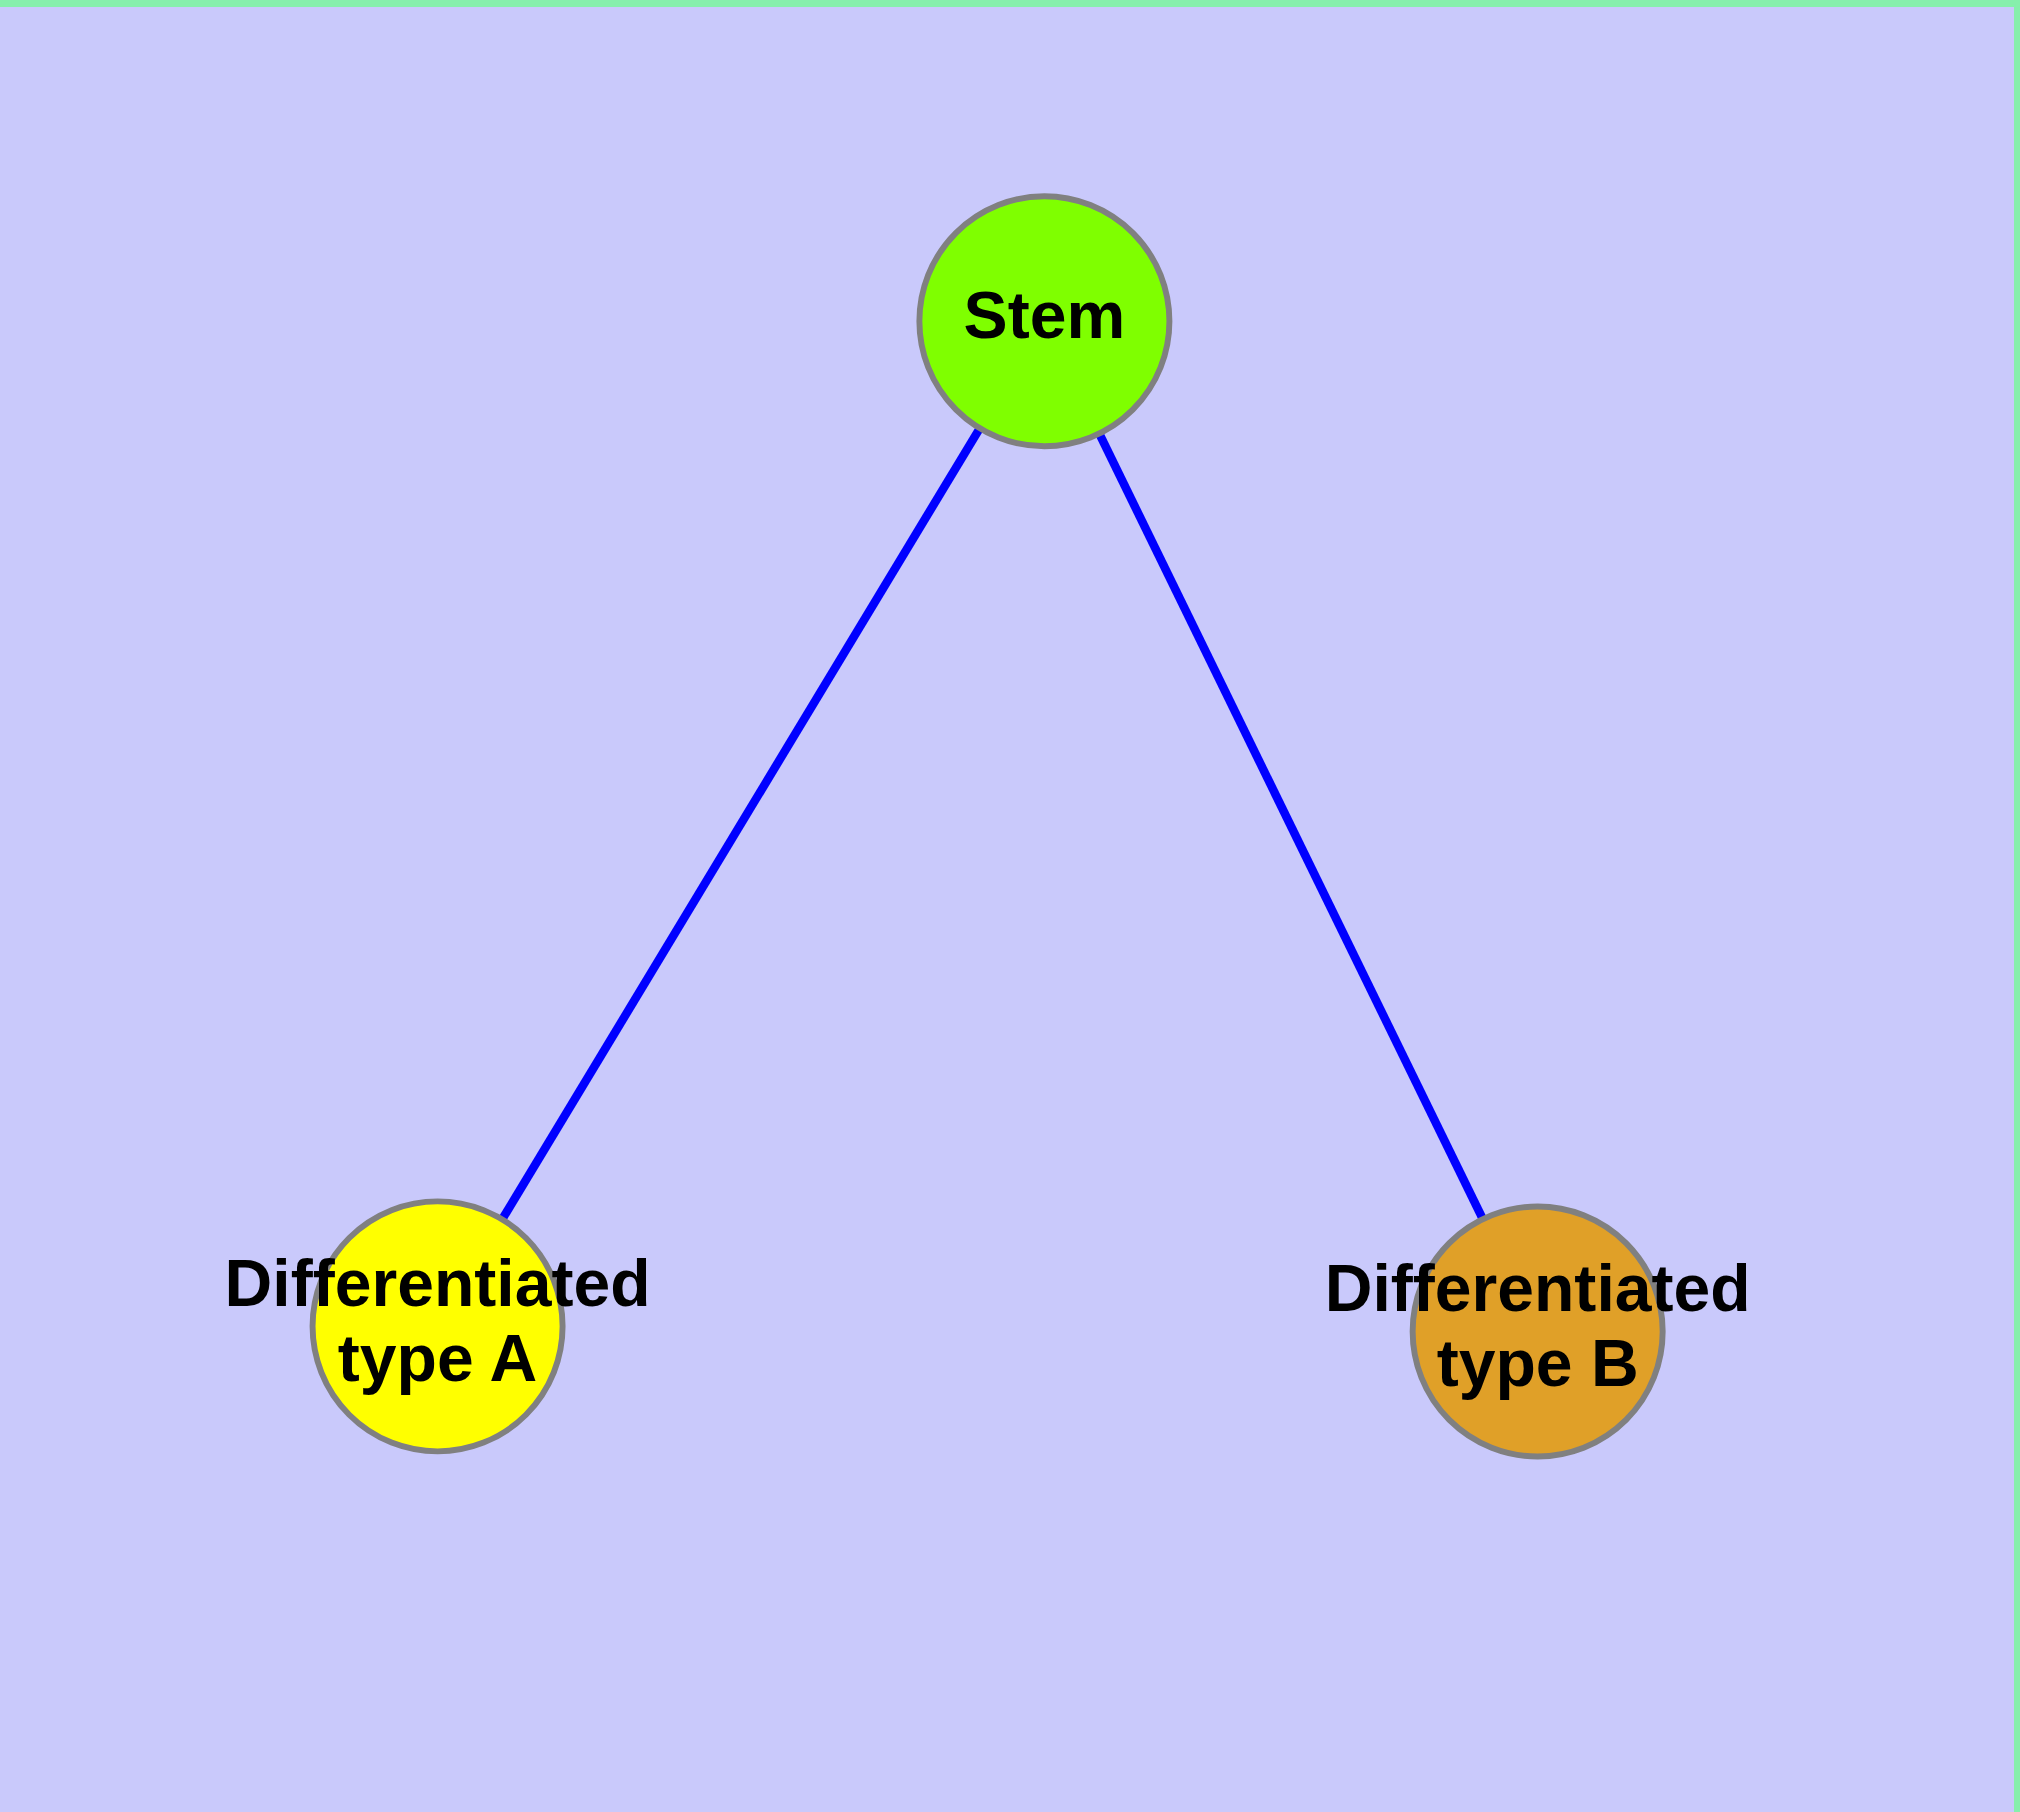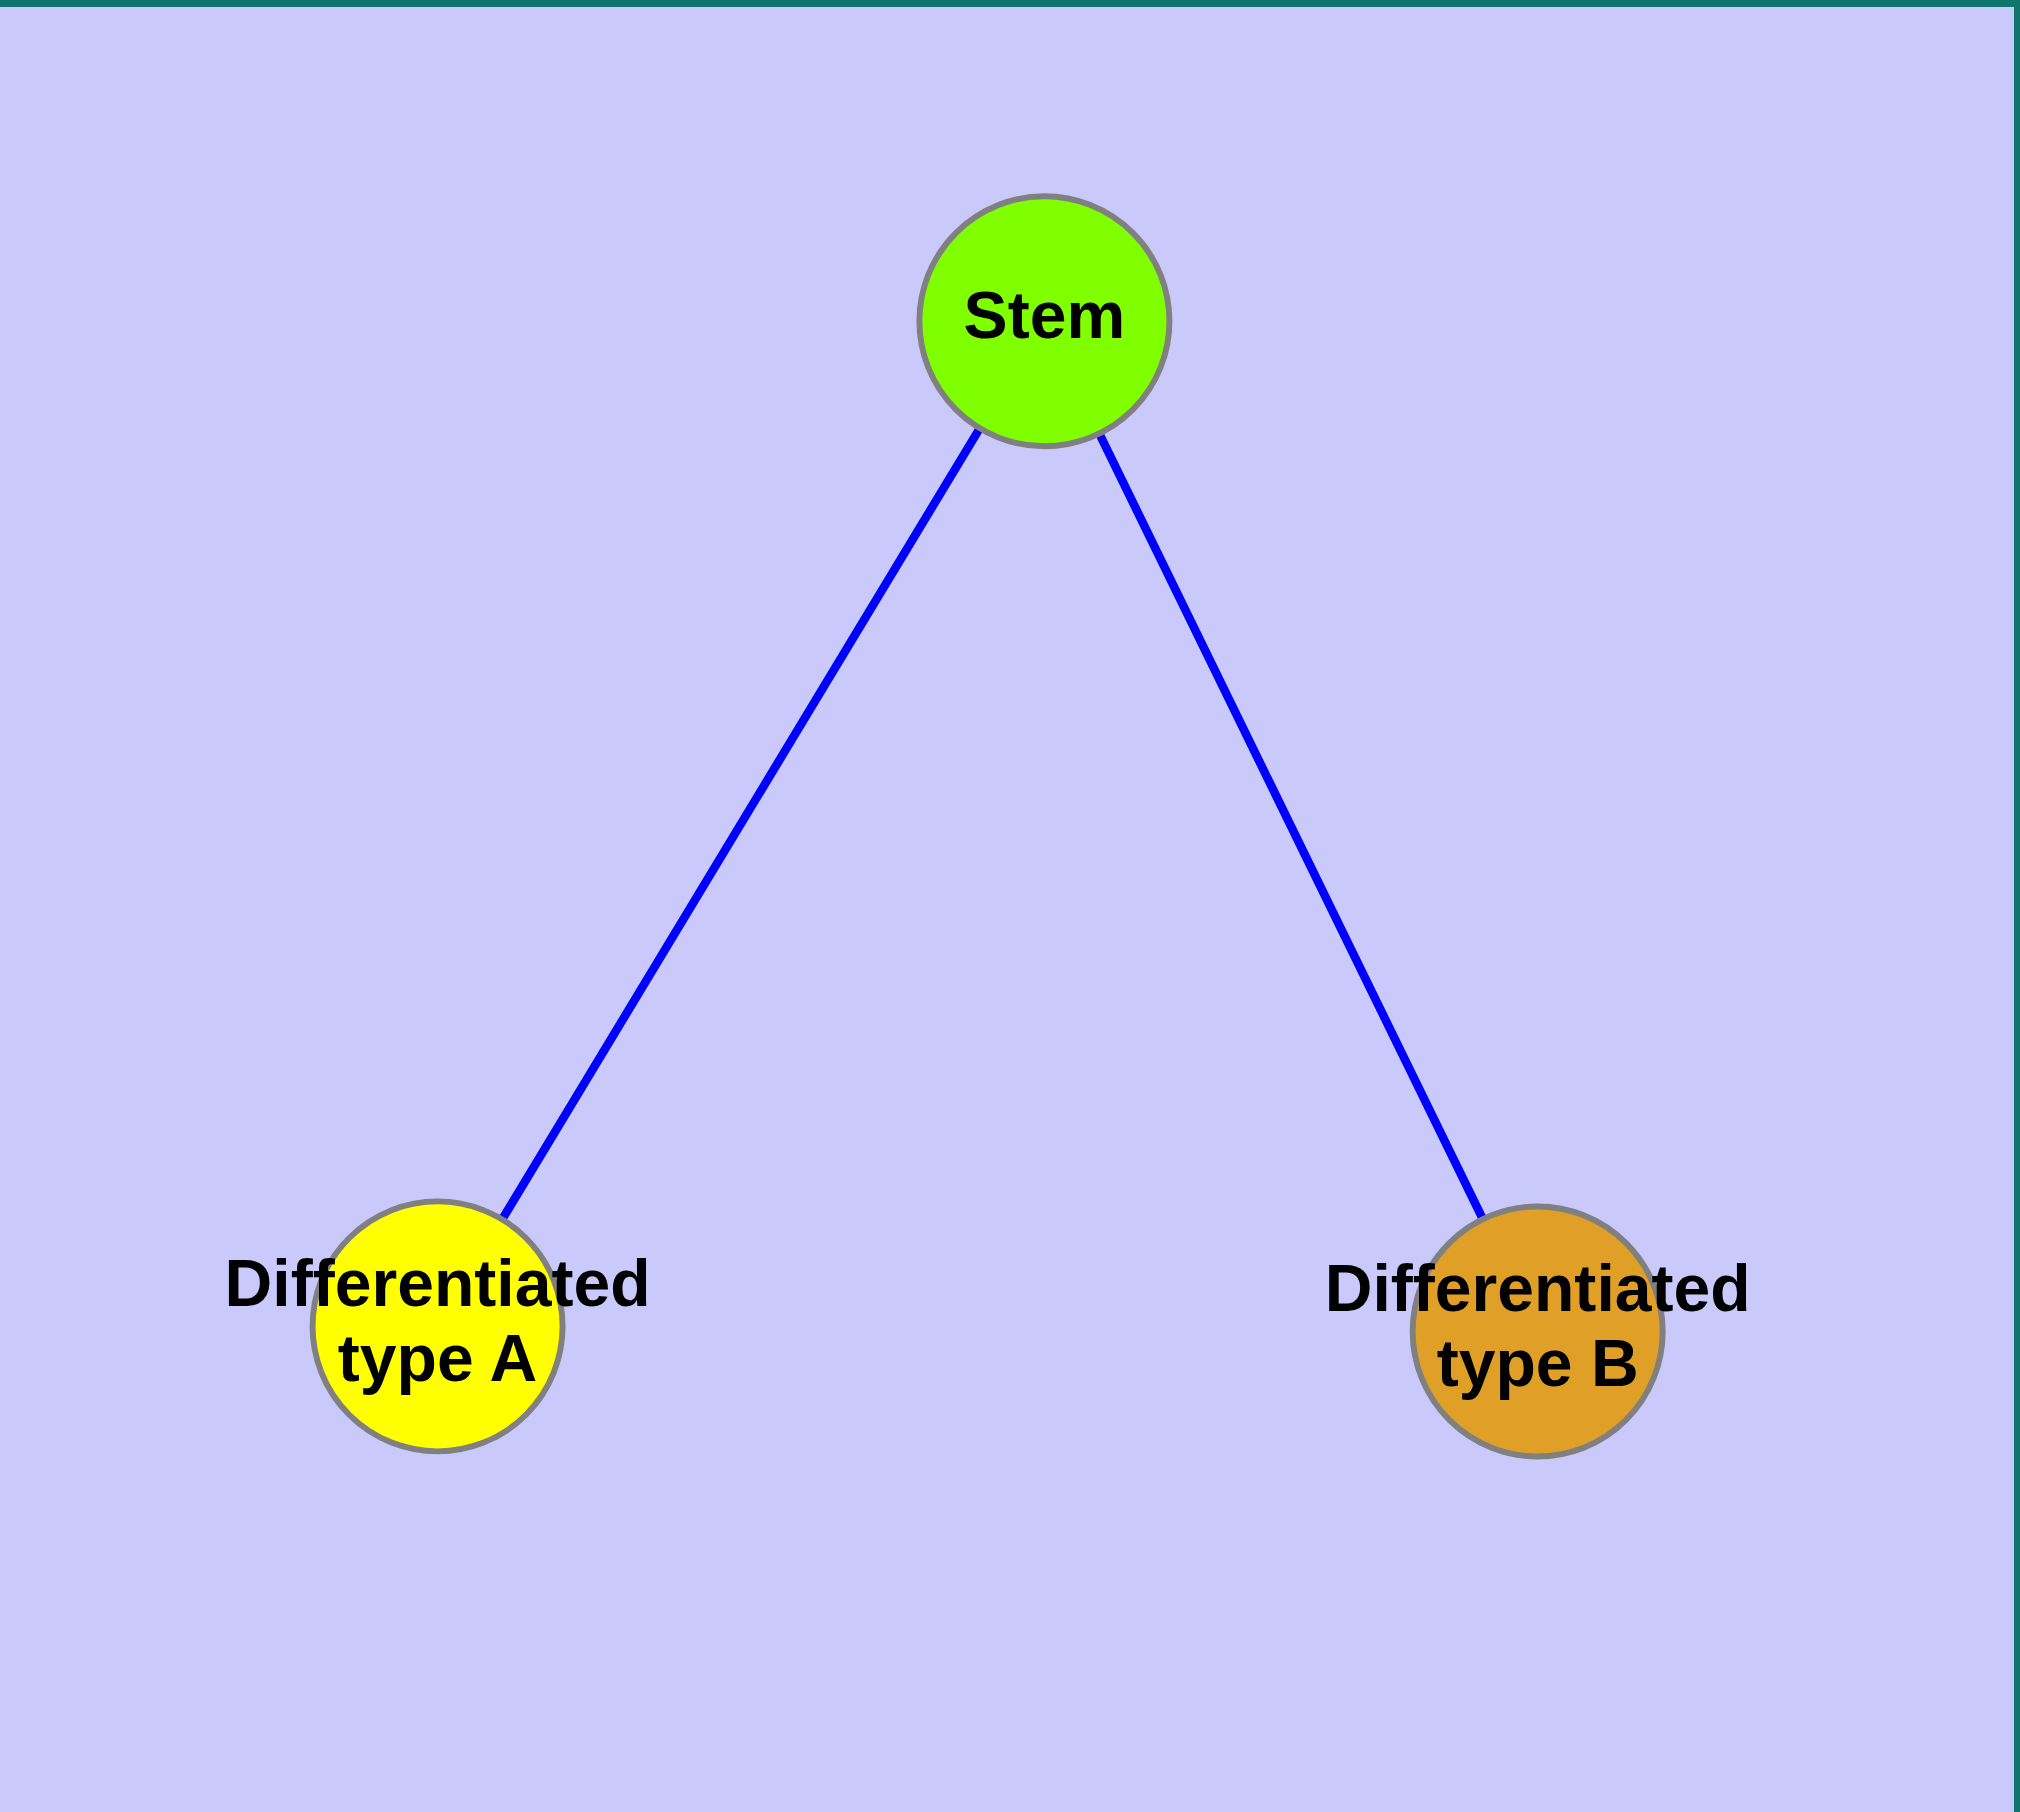--- a/index.html
+++ b/index.html
@@ -11,21 +11,21 @@
   body {
     width: 2021px;
     height: 1812px;
     overflow: hidden;
     font-family: "Liberation Sans", sans-serif;
   }
   #canvas {
     position: relative;
     width: 2021px;
     height: 1812px;
-    background: #0f766e;
+    background: #86efac;
   }
   #plot-bg {
     position: absolute;
     left: 0px;
     top: 6.8px;
     width: 2014px;
     height: 1805px;
     background: #c9c9fb;
   }
   #graph-svg {

